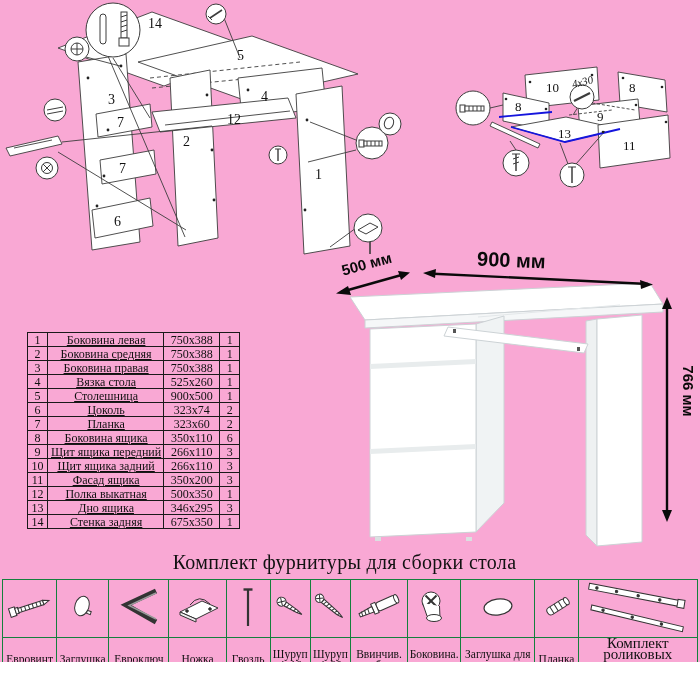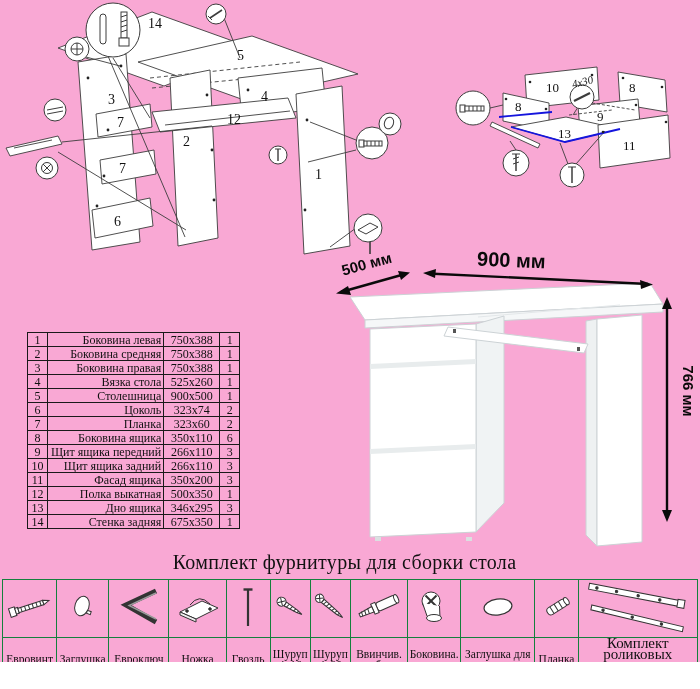--- a/index.html
+++ b/index.html
@@ -6,21 +6,21 @@
   .sheet{position:relative;width:700px;height:662px;background:#f9a8d4;overflow:hidden;
          font-family:"Liberation Serif",serif;color:#111;}
   svg text{font-family:"Liberation Serif",serif;fill:#111;}
   .dimtxt{font-family:"Liberation Sans",sans-serif;font-weight:bold;fill:#0a0a0a;}
 
   
   table.parts{position:absolute;left:27px;top:332px;border-collapse:collapse;
               table-layout:fixed;font-size:12px;line-height:12px;}
   table.parts td{border:1px solid #1a1a1a;height:13px;padding:0 2px;white-space:nowrap;overflow:hidden;}
   table.parts td.c{text-align:center;padding:0 1px;}
-  table.parts td.n{text-align:right;padding-left:3px;}
+  table.parts td.n{text-align:center;padding-left:3px;text-decoration:underline;}
 
   
   table.hw{position:absolute;left:2px;top:579px;border-collapse:collapse;table-layout:fixed;
            width:696px;}
   table.hw td{border:1px solid #15803d;text-align:center;vertical-align:middle;padding:0 1px;overflow:hidden;}
   table.hw tr.icons td{height:57px;}
   table.hw tr.labels td{height:26px;font-size:11.5px;line-height:11.5px;}
   table.hw tr.labels td.small{font-size:15px;line-height:11px;}
   table.hw tr.qty td{height:21px;font-size:18px;text-align:right;}
 

